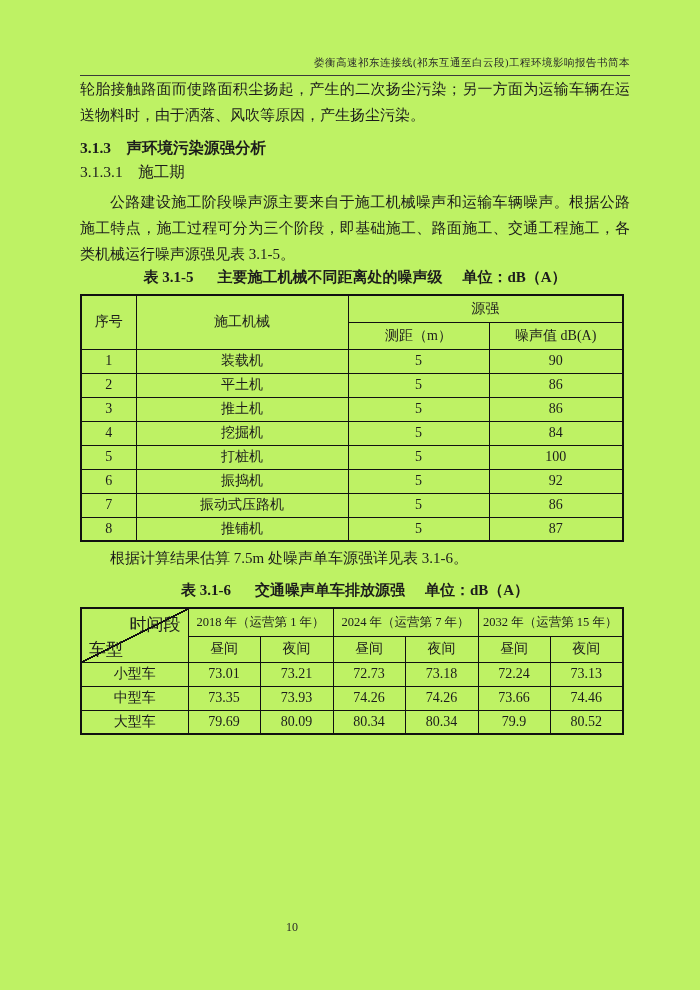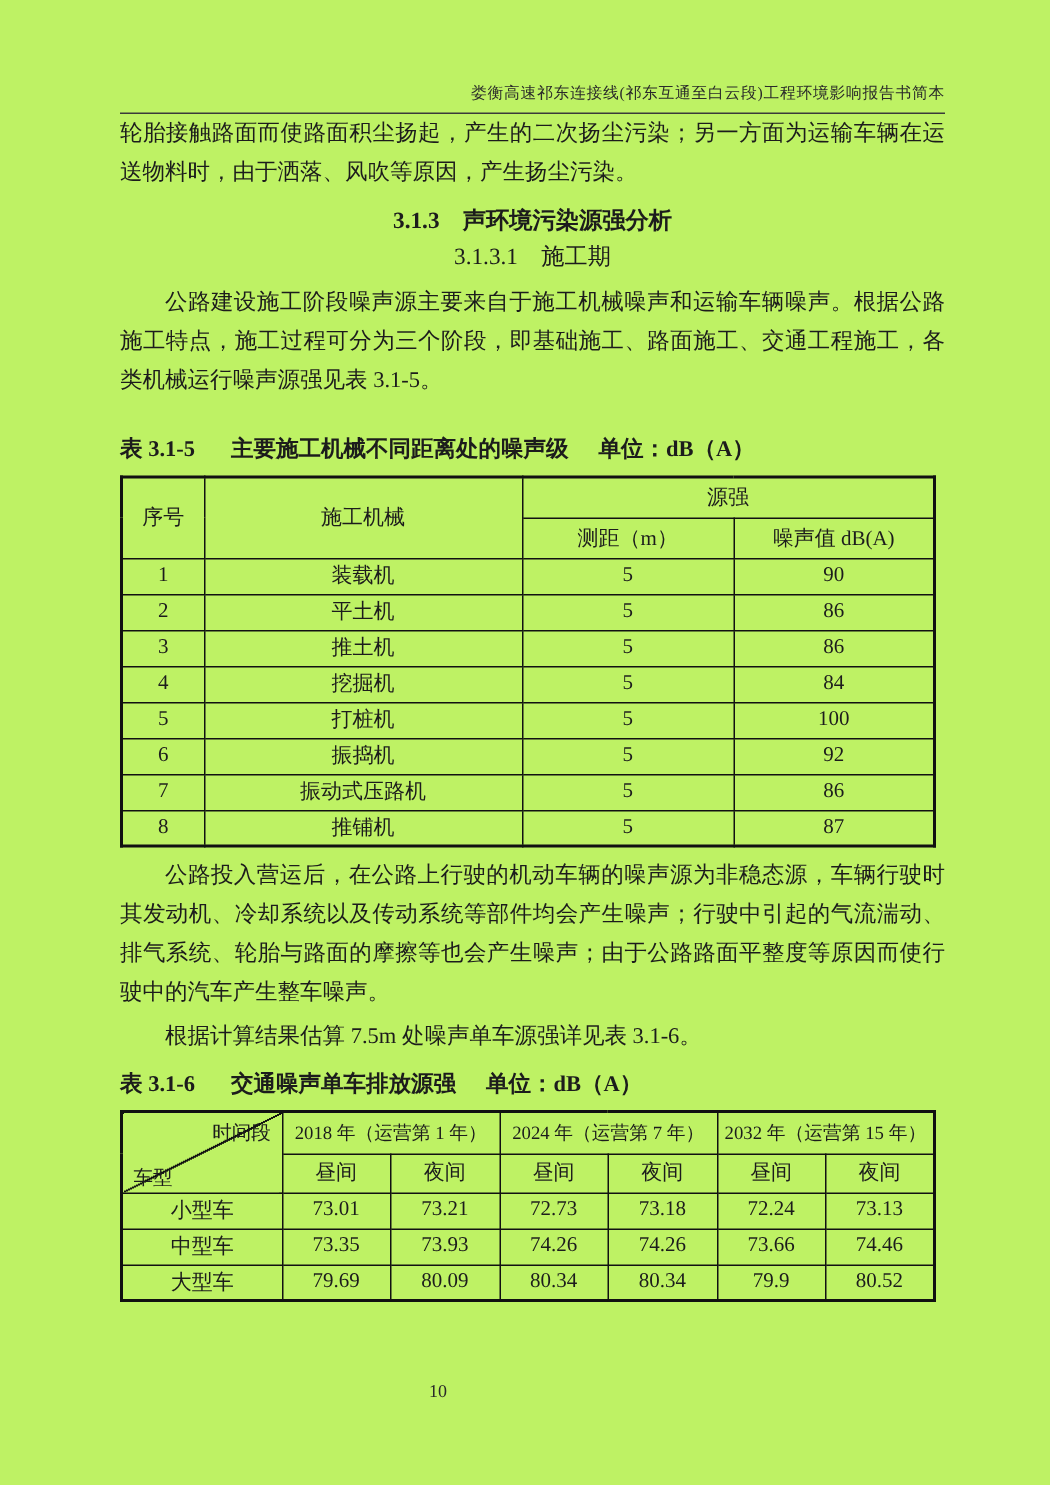--- a/index.html
+++ b/index.html
@@ -37,27 +37,27 @@
   .para.indent { text-indent:2em; }
   .p1 { }
   .p2 { margin-top:5px; }
   .p3 { margin-top:6px; }
   .p4 { margin-top:3px; }
   .heading {
     margin:0;
     font-size:15.5px;
     line-height:24px;
     font-weight:normal;
-    text-align:center;
   }
   .h313 { margin-top:8px; font-weight:bold; }
   .h3131 { margin-top:0; }
   .h3132 { margin-top:12px; }
   .tbl-caption {
-    margin:23px 0 0;
+    margin:0 0 0;
+    text-align:center;
     font-weight:bold;
     font-size:15px;
     line-height:20px;
     white-space:nowrap;
   }
   .cap2 { margin-top:9px; }
   .cap-label { margin-right:24px; }
   .cap-unit  { margin-left:20px; }
   table.data-table {
     margin-top:7px;
@@ -82,21 +82,21 @@
   .t2 tr.data-row { height:24px; }
   .t2 .year-cell  { font-size:12.5px; }
   .diag-cell {
     position:relative;
     padding:0;
     background:linear-gradient(to bottom right,
       transparent calc(50% - 0.7px),
       #111 calc(50% - 0.7px),
       #111 calc(50% + 0.7px),
       transparent calc(50% + 0.7px));
-    font-size:13px;
+    font-size:17px;
     margin-top:21px;
   }
   .diag-top    { position:absolute; top:4px; right:7px; }
   .diag-bottom { position:absolute; bottom:1px; left:7px; }
   .page-number {
     position:absolute;
     top:920px; left:0;
     width:584px;
     text-align:center;
     font-size:12px;
@@ -186,21 +186,20 @@
         <tr class="data-row">
           <td>8</td>
           <td>推铺机</td>
           <td>5</td>
           <td>87</td>
         </tr>
       </tbody>
     </table>
 
 
-    <p class="para indent p3">公路投入营运后，在公路上行驶的机动车辆的噪声源为非稳态源，车辆行驶时其发动机、冷却系统以及传动系统等部件均会产生噪声；行驶中引起的气流湍动、排气系统、轮胎与路面的摩擦等也会产生噪声；由于公路路面平整度等原因而使行驶中的汽车产生整车噪声。</p>
     <p class="para indent p4">根据计算结果估算 7.5m 处噪声单车源强详见表 3.1-6。</p>
 
     <div class="tbl-caption cap2">
       <span class="cap-label">表 3.1-6</span><span>交通噪声单车排放源强</span><span class="cap-unit">单位：dB（A）</span>
     </div>
 
     <table class="data-table t2">
       <colgroup>
         <col style="width:107px">
         <col style="width:72px">

